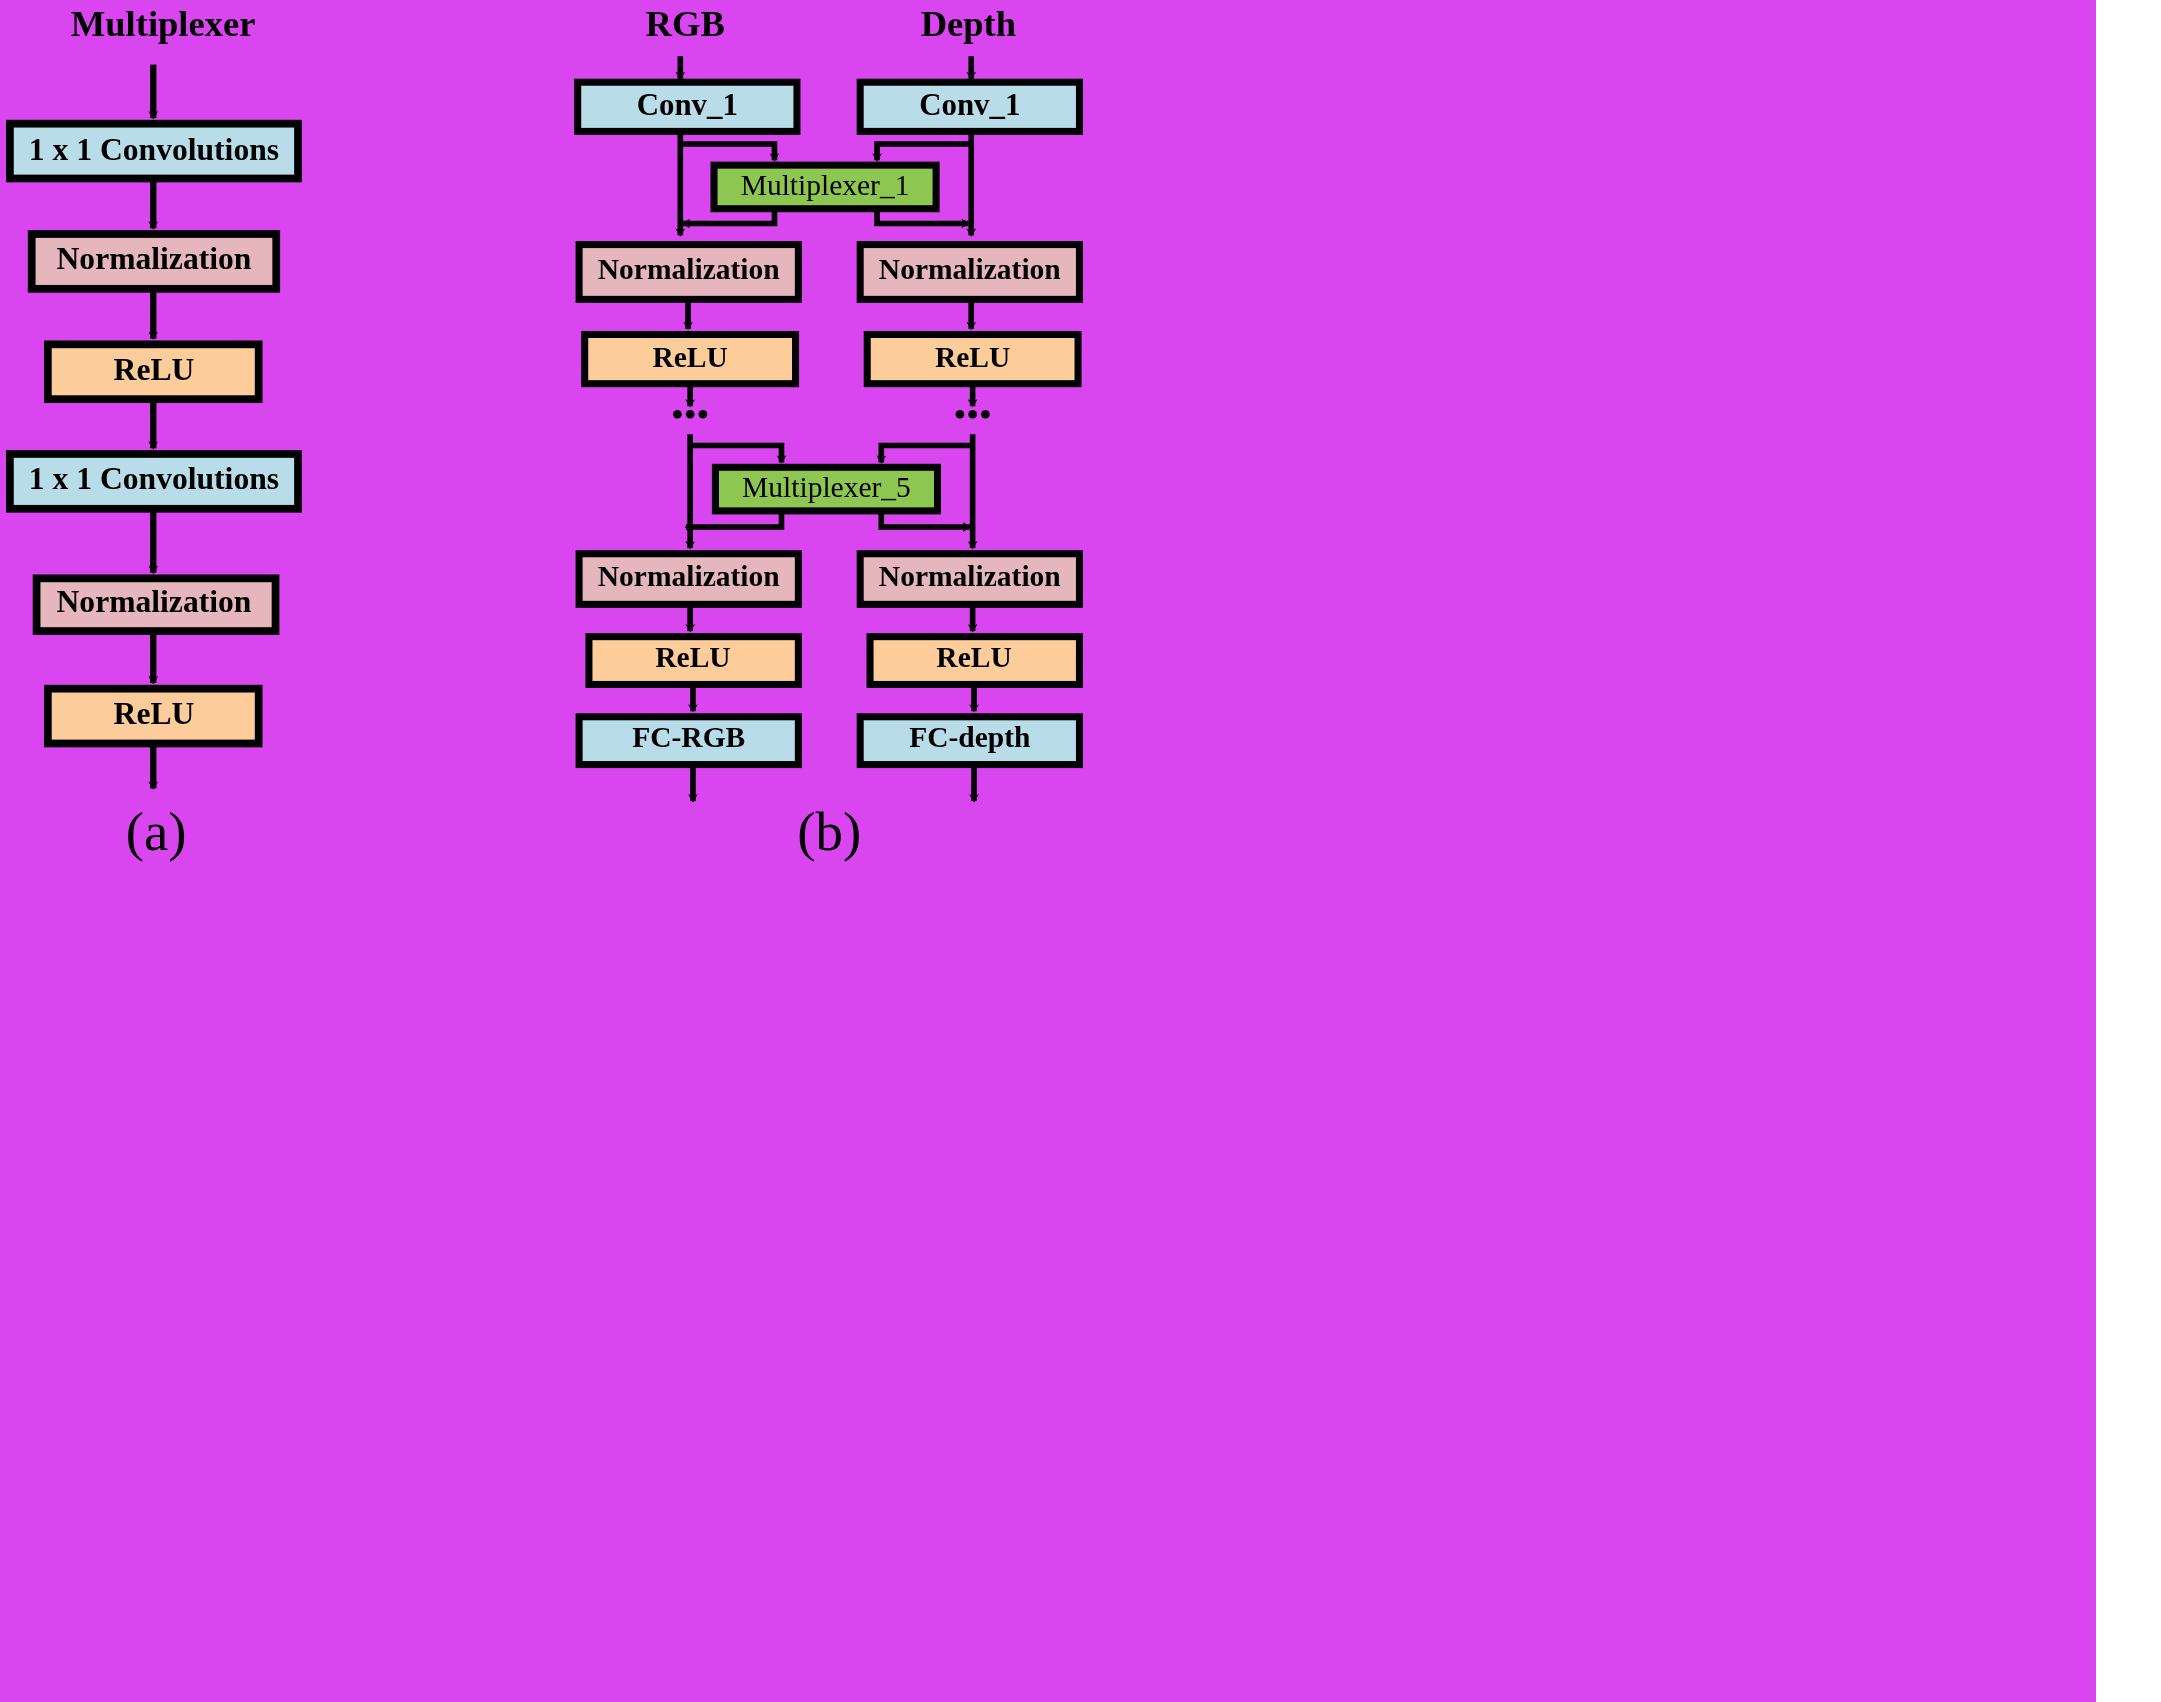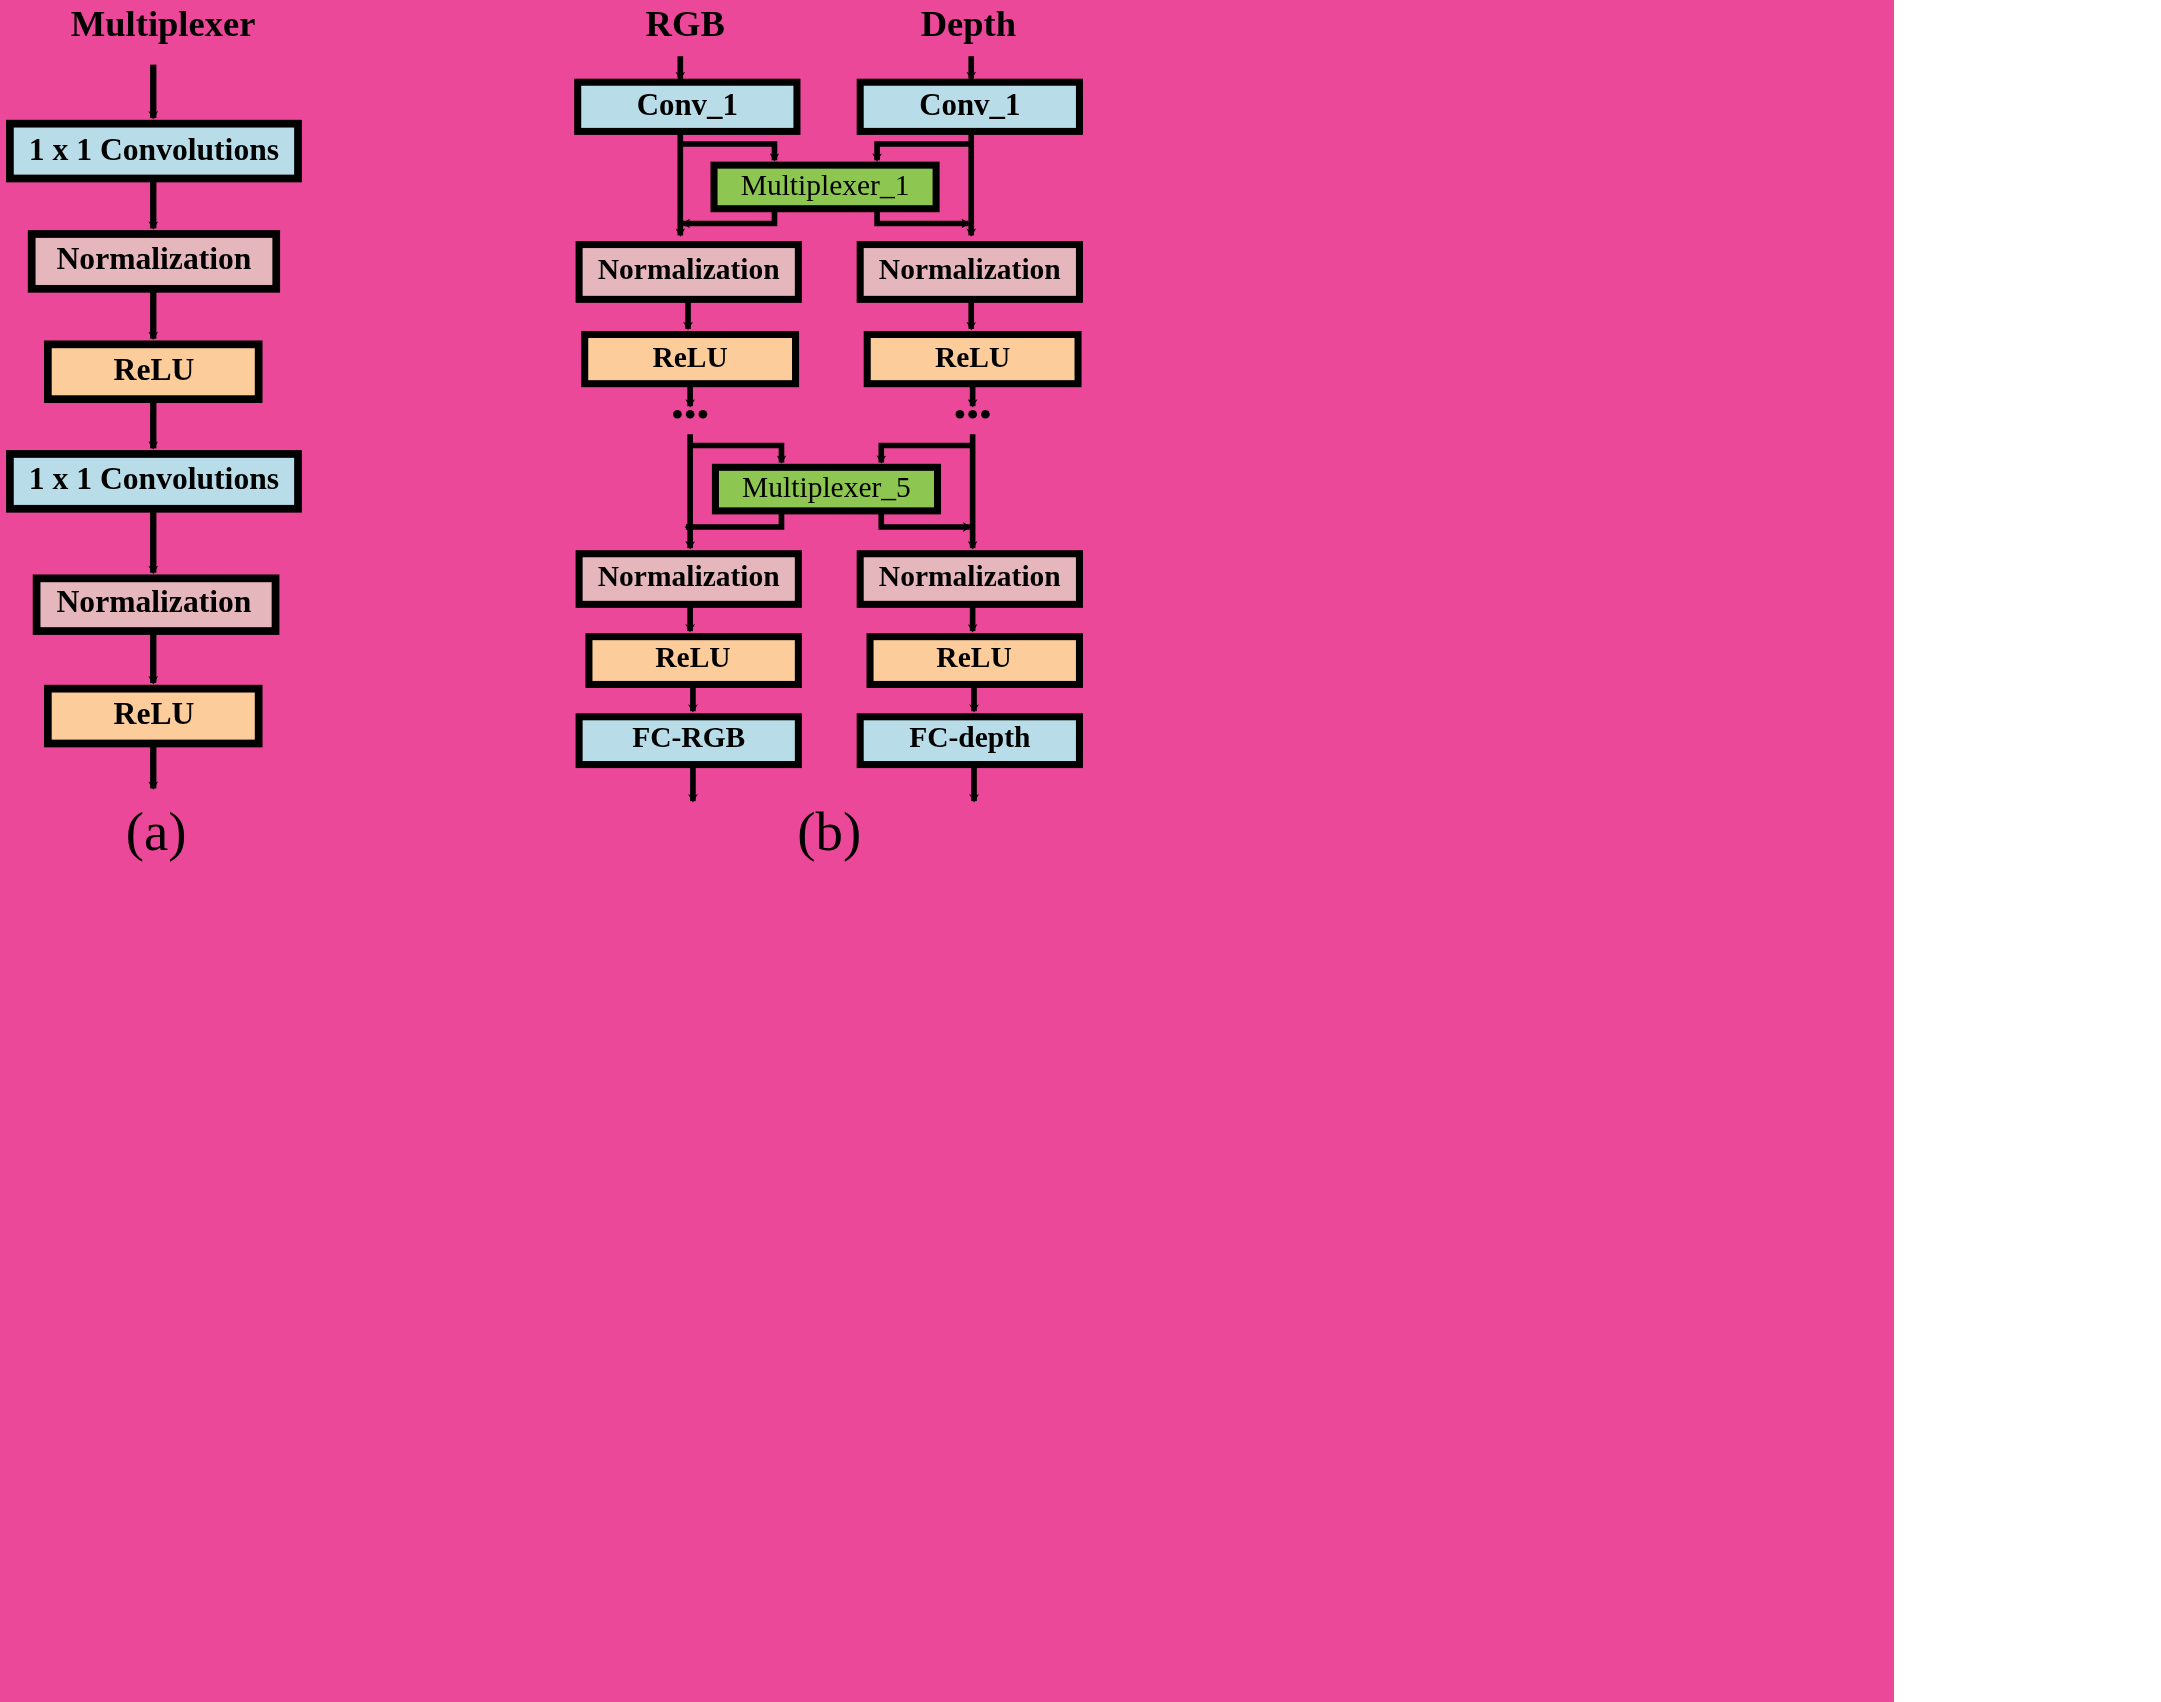--- a/index.html
+++ b/index.html
@@ -8,23 +8,23 @@
     background: #ffffff;
   }
   body {
     width: 2161px;
     height: 1702px;
     font-family: "Liberation Serif", "DejaVu Serif", serif;
     overflow: hidden;
   }
   #figure {
     position: relative;
-    width: 1894px;
+    width: 2096px;
     height: 1702px;
-    background: #ec4899;
+    background: #d946ef;
   }
   svg.canvas {
     position: absolute;
     top: 0; left: 0;
     width: 2161px;
     height: 1702px;
   }
   .blk-text {
     font-family: "Liberation Serif", "DejaVu Serif", serif;
     font-weight: bold;

